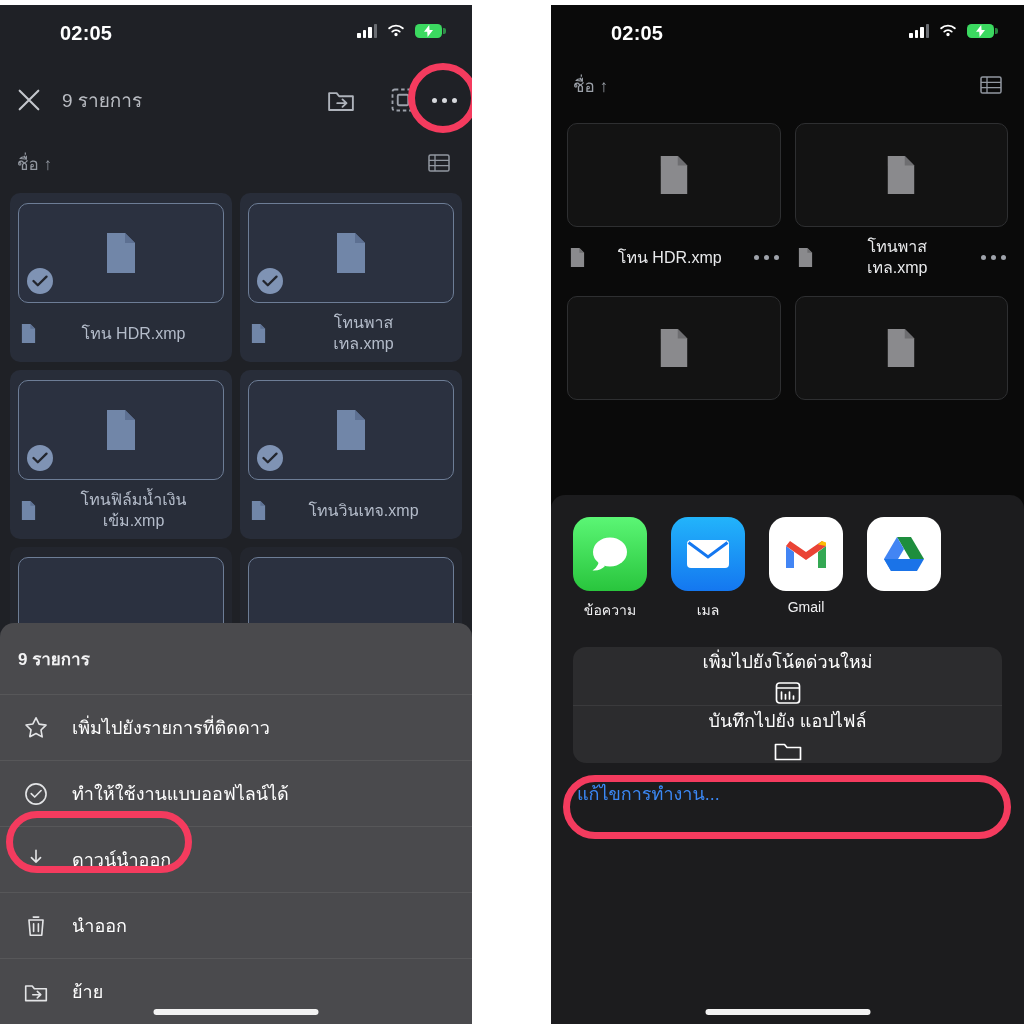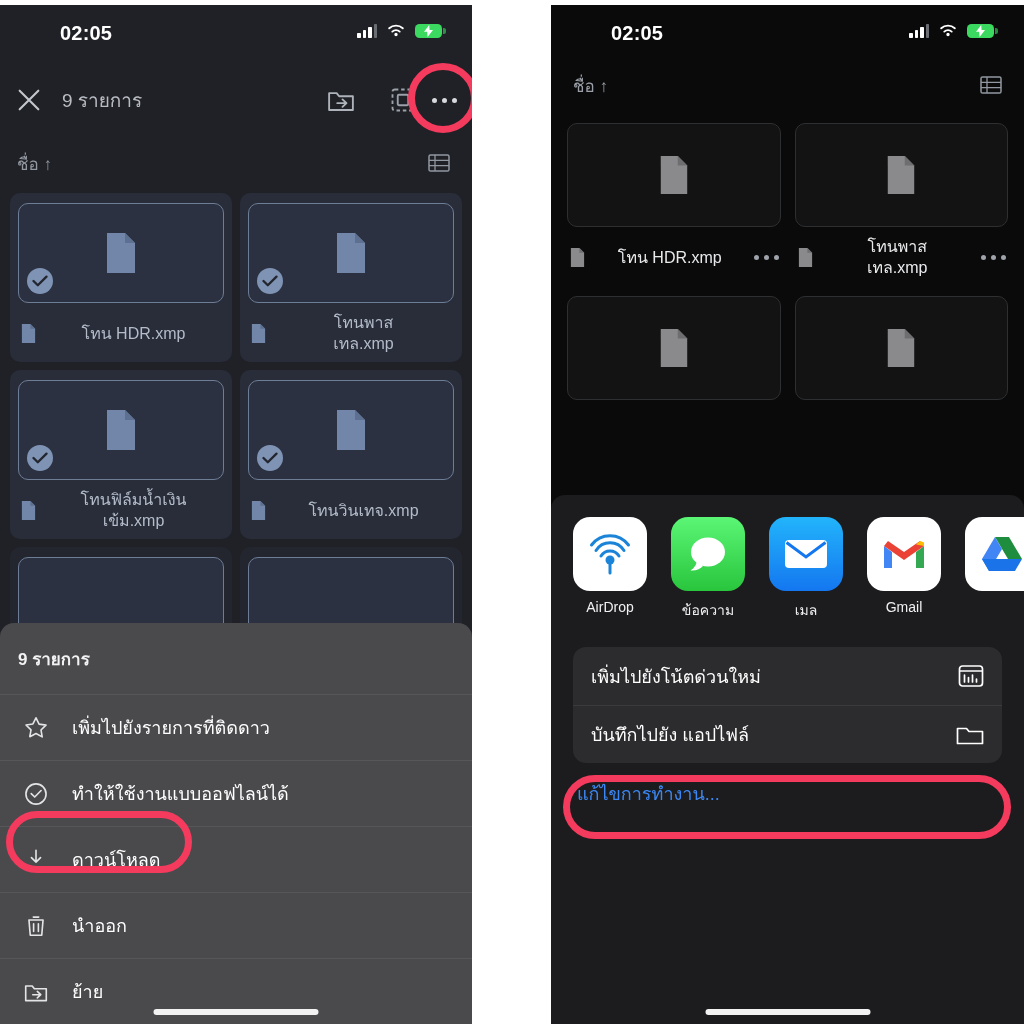--- a/index.html
+++ b/index.html
@@ -125,21 +125,21 @@
     position:absolute; right:22px; top:20px; width:38px; height:38px; border-radius:50%;
     background:#48484c; display:flex; align-items:center; justify-content:center;
   }
 
   .apps { display:flex; gap:24px; padding:22px 22px 0 22px; }
   .app { width:74px; flex:0 0 auto; text-align:center; }
   .app-icon { width:74px; height:74px; border-radius:17px; display:flex; align-items:center; justify-content:center; overflow:hidden; }
   .app-label { margin-top:8px; color:#f0f0f2; font-size:14px; }
 
   .actions { margin:26px 22px 0 22px; border-radius:13px; overflow:hidden; background:#2c2c2e; }
-  .action-row { position:relative; height:58px; display:flex; align-items:center; justify-content:space-between; padding:0 18px; }
+  .action-row { position:relative; height:58px; display:flex; align-items:center; justify-content:space-between; padding:0 18px;flex-direction:column; }
   .action-row + .action-row { border-top:1px solid #3a3a3c; }
   .action-row .a-label { color:#fff; font-size:18px; }
   .edit-link { margin:16px 0 9px 26px; color:#3b88f5; font-size:18px; }
 
   
   .home-ind { position:absolute; bottom:14px; left:50%; transform:translateX(-50%); width:165px; height:6px; border-radius:3px; background:#f2f2f2; }
 
   
   .hl { position:absolute; border:7px solid #f43b5e; pointer-events:none; }
   #hl-left-more { left:408px; top:58px; width:70px; height:70px; border-radius:50%; }
@@ -323,21 +323,21 @@
         </span>
         <span class="mi-label">ทำให้ใช้งานแบบออฟไลน์ได้</span>
       </div>
 
       <div class="menu-item">
         <span class="mi-ic">
           <svg width="26" height="26" viewBox="0 0 24 24">
               <path d="M12 3v11m0 0l-4.2-4.2M12 14l4.2-4.2M4.5 19.5h15" fill="none" stroke="#e3e4e6" stroke-width="1.5" stroke-linecap="round" stroke-linejoin="round"></path>
             </svg>
         </span>
-        <span class="mi-label">ดาวน์โหลด</span>
+        <span class="mi-label">ดาวน์นำออก</span>
       </div>
 
       <div class="menu-item">
         <span class="mi-ic">
           <svg width="26" height="26" viewBox="0 0 24 24">
               <path d="M5.5 6.5h13l-1.2 14h-10.6zM9.5 3.8h5M9.8 10v7M14.2 10v7" fill="none" stroke="#e3e4e6" stroke-width="1.5" stroke-linecap="round" stroke-linejoin="round"></path>
             </svg>
         </span>
         <span class="mi-label">นำออก</span>
       </div>
@@ -450,32 +450,20 @@
             <path d="M4 2h18l10 10v30H4z" fill="#8a8a8d"></path>
               <path d="M22 2l10 10H22z" fill="#6e6e71"></path>
           </svg>
         </div>
       </div>
     </div>
 
     <div id="share-sheet">
 
       <div class="apps">
-        <div class="app">
-          <div class="app-icon" style="background:#fff">
-            <svg width="50" height="50" viewBox="0 0 50 50">
-              <circle cx="25" cy="31" r="4.5" fill="#1b84d8"></circle>
-              <path d="M16 27a10.5 10.5 0 0118 0" fill="none" stroke="#1b84d8" stroke-width="3" stroke-linecap="round"></path>
-              <path d="M11 21.5a16.5 16.5 0 0128 0" fill="none" stroke="#1b84d8" stroke-width="3" stroke-linecap="round"></path>
-              <path d="M6.5 16a23 23 0 0137 0" fill="none" stroke="#1b84d8" stroke-width="3" stroke-linecap="round"></path>
-              <path d="M25 31v13" stroke="#1b84d8" stroke-width="3" stroke-linecap="round"></path>
-            </svg>
-          </div>
-          <div class="app-label">AirDrop</div>
-        </div>
 
         <div class="app">
           <div class="app-icon" style="background:linear-gradient(#5bf675,#29c53d)">
             <svg width="46" height="46" viewBox="0 0 46 46">
               <ellipse cx="23" cy="21" rx="17" ry="14.5" fill="#fff"></ellipse>
               <path d="M12 30c-1 5-4 8-6.5 9.5 5.5.5 10-1.5 12.5-4.5z" fill="#fff"></path>
             </svg>
           </div>
           <div class="app-label">ข้อความ</div>
         </div>

